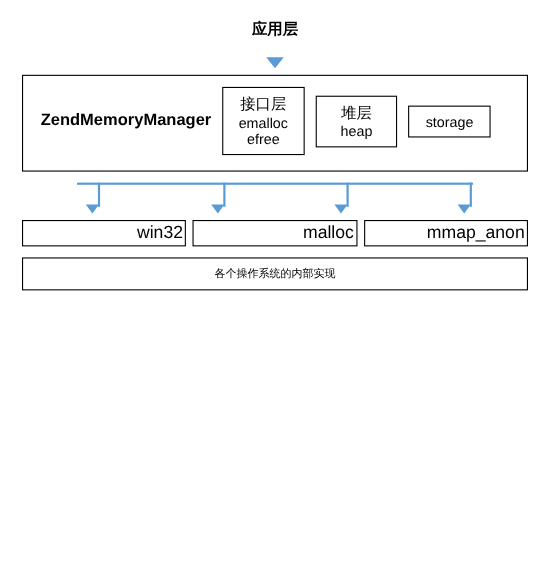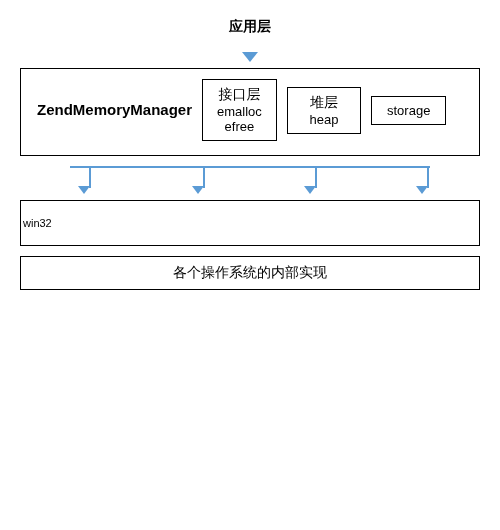--- a/index.html
+++ b/index.html
@@ -74,32 +74,32 @@
     .storage-row {
       display: flex;
       width: 100%;
       justify-content: space-between;
       gap: 6px;
       margin-bottom: 10px;
     }
     .storage-item {
       border: 1.5px solid #000;
       flex: 1;
-      text-align: left;
-      padding: 16px 2px;
-      font-size: 11px;
+      text-align: right;
+      padding: 2px 2px;
+      font-size: 16px;
     }
 
     
     .bottom-box {
       border: 1.5px solid #000;
       width: 100%;
       text-align: center;
       padding: 7px 0;
-      font-size: 14px;
+      font-size: 10px;
     }
 
     
     .branch-container {
       width: 100%;
       position: relative;
       height: 30px;
       margin-bottom: 4px;
     }
     
@@ -170,17 +170,23 @@
   <div class="arrow-tip" style="left: 289px;"></div>
 
   <div class="v-drop" style="left: 407px;"></div>
   <div class="arrow-tip" style="left: 401px;"></div>
 </div>
 
 <div class="storage-row">
   <div class="storage-item">
     <span>win32</span>
   </div>
+  <div class="storage-item">
+    <span>malloc</span>
+  </div>
+  <div class="storage-item">
+    <span>mmap_anon</span>
+  </div>
 </div>
 
 <div class="bottom-box">
   <span>各个操作系统的内部实现</span>
 </div>
 
 </body></html>

